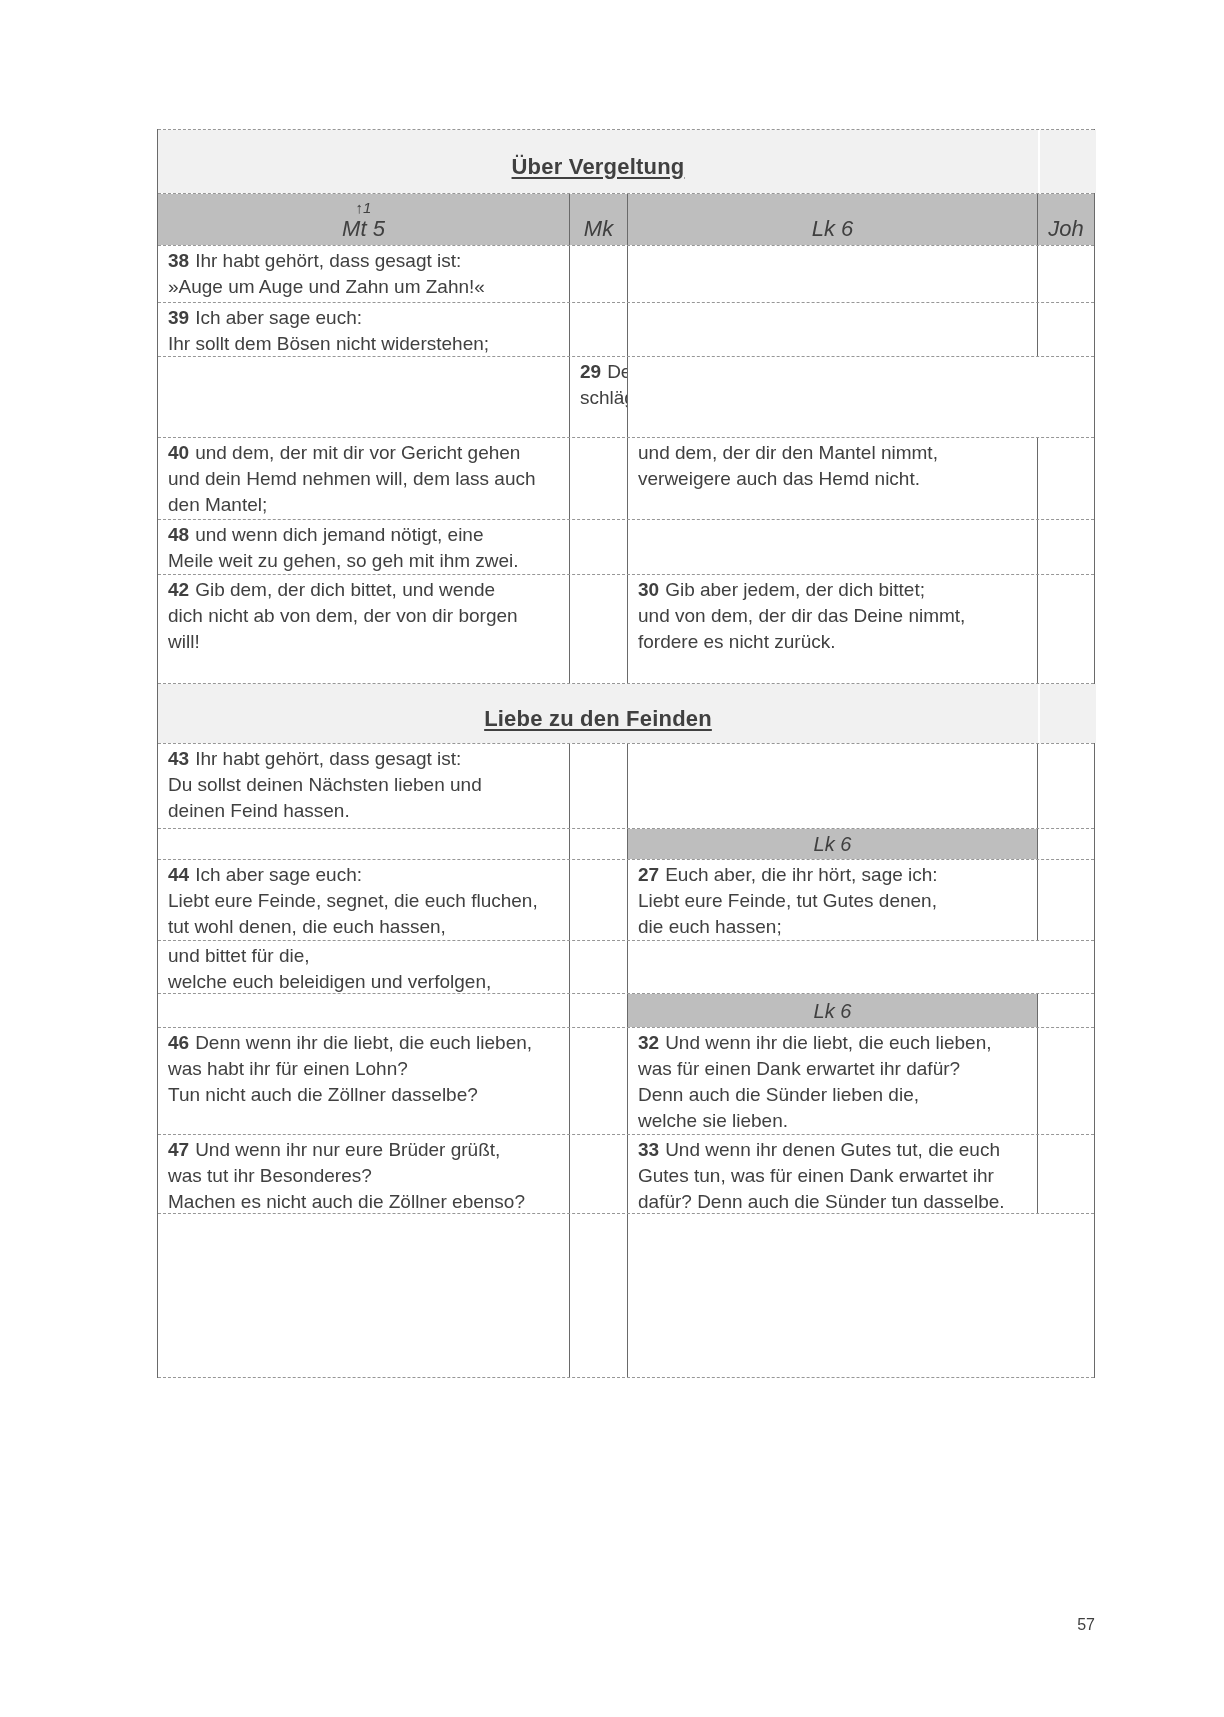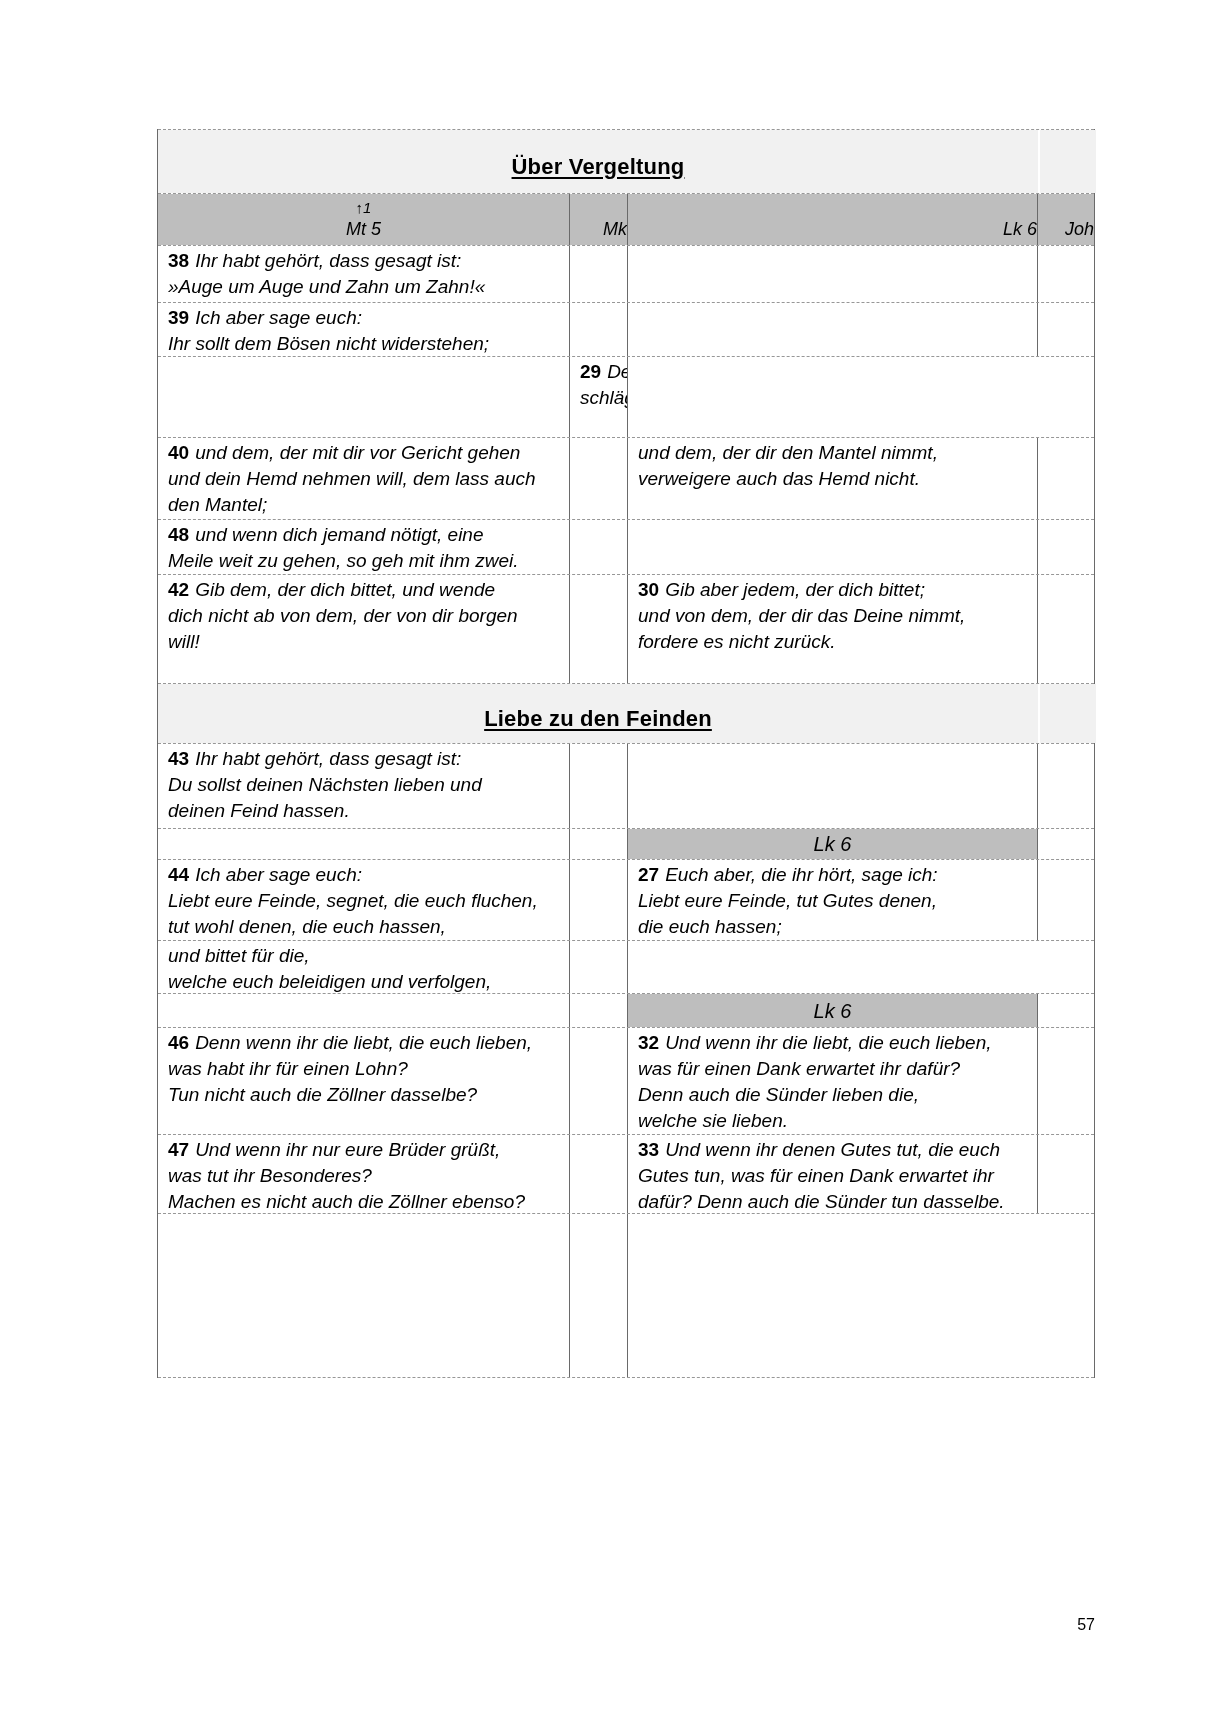--- a/index.html
+++ b/index.html
@@ -1,21 +1,21 @@
 <!DOCTYPE html>
 <html><head>
 <meta charset="utf-8">
 <style>
   html,body{margin:0;padding:0;background:#ffffff;}
   .page{
     position:relative;
     width:1224px;height:1717px;
     background:#ffffff;
     font-family:"Liberation Sans","DejaVu Sans",sans-serif;
-    color:#000000;
+    color:#404040;
     overflow:hidden;
   }
   .synopsis{
     position:absolute;left:157px;top:129px;width:938px;
     border-left:1px solid #6a6a6a;border-right:1px solid #6a6a6a;
     box-sizing:border-box;
   }
   .trow{
     display:grid;
     grid-template-columns:412px 58px 410px 56px;
@@ -26,21 +26,21 @@
   .cell{
     box-sizing:border-box;
     border-right:1px solid #6a6a6a;
     padding:2px 6px 0 10px;
     font-size:19px;line-height:26px;
     overflow:hidden;
   }
   .cell:last-child{border-right:none;}
   .vnum{font-weight:bold;margin-right:6px;}
   .vnum:empty{margin-right:0;}
-  .vtext{white-space:pre;font-style:italic;}
+  .vtext{white-space:pre;}
   
   .title-row{
     display:grid;
     grid-template-columns:880px 58px;
     border-top:1px dashed #979797;
     box-sizing:border-box;
   }
   .title-cell{
     background:#f1f1f1;
     display:flex;align-items:center;justify-content:center;
@@ -50,29 +50,29 @@
   .title-cell.joh-pad{border-left:2px solid #ffffff;}
   .title-text{
     font-size:22px;font-weight:600;
     text-decoration:underline;
     text-underline-offset:3px;
     letter-spacing:0.2px;
   }
   
   .header-row .cell{
     background:#bebebe;
-    display:flex;align-items:flex-end;justify-content:flex-end;
+    display:flex;align-items:flex-end;justify-content:center;
     font-style:italic;font-size:21px;
     padding:0 0 3px 0;
   }
   .header-row .cell.mt-head{
     flex-direction:column;justify-content:flex-end;align-items:center;
   }
   .ref-mark{font-size:15px;font-style:italic;line-height:17px;}
-  .head-label{font-size:18px;font-style:italic;line-height:26px;}
+  .head-label{font-size:22px;font-style:italic;line-height:26px;}
   
   .subhead .cell{padding:0;}
   .subhead .lk-sub{
     background:#bebebe;
     display:flex;align-items:center;justify-content:center;
     font-style:italic;font-size:20px;
   }
   .page-number{
     position:absolute;left:157px;top:1616px;width:938px;
     text-align:right;font-size:16px;

